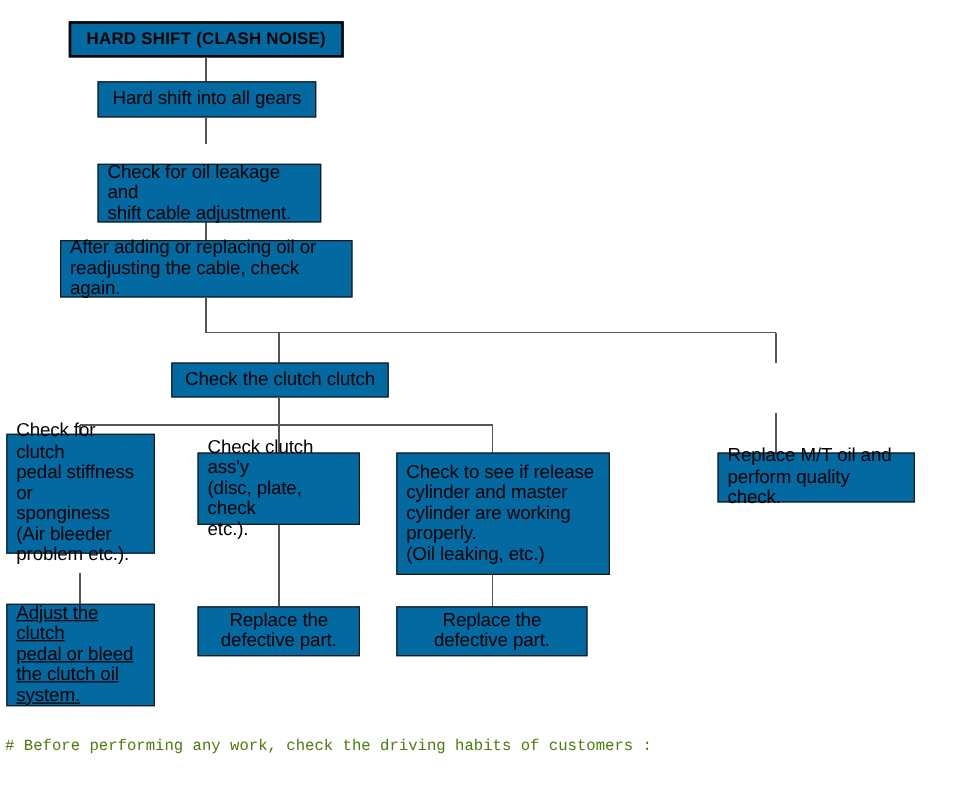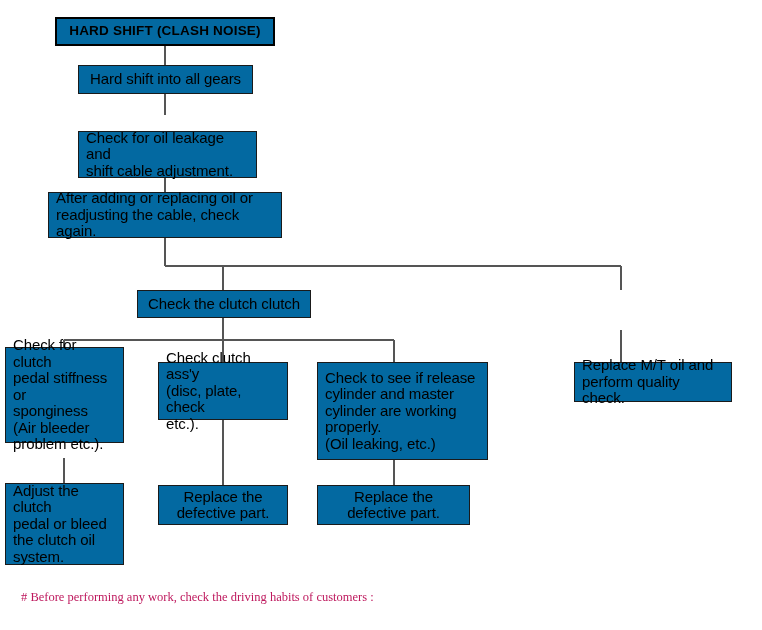--- a/index.html
+++ b/index.html
@@ -62,27 +62,27 @@
     padding: 0 7px;
   }
   .node-text.title {
     font-weight: bold;
     font-size: 13.5px;
     letter-spacing: 0.2px;
     text-align: center;
   }
   .footnote {
     position: absolute;
-    left: 21px;
+    left: 4px;
     top: 588px;
     width: 740px;
-    font-family: Liberation Serif, serif;
+    font-family: Liberation Mono, monospace;
     font-size: 12.5px;
     line-height: 19px;
-    color: #be185d;
+    color: #4d7c0f;
   }
   .footnote .fn-line1 { display: block; }
   .footnote .fn-line2 { display: block; padding-left: 13px; }
 </style>
 </head>
 <body>
 
 <div id="chart-root">
 
   <svg class="flow" viewBox="0 0 762 630">
@@ -161,21 +161,21 @@
   </div>
 
   <div class="node-box medium" style="left:317px; top:362px; width:171px; height:98px;">
     <span class="node-text align-left">Check to see if release
 cylinder and master
 cylinder are working
 properly.
 (Oil leaking, etc.)</span>
   </div>
 
-  <div class="node-box medium" style="left:5px; top:483px; width:119px; height:82px;">
+  <div class="node-box medium" style="left:5px; top:483px; width:119px; height:82px;text-decoration:underline;">
     <span class="node-text align-left">Adjust the clutch
 pedal or bleed
 the clutch oil
 system.</span>
   </div>
 
   <div class="node-box medium" style="left:158px; top:485px; width:130px; height:40px;">
     <span class="node-text align-center">Replace the
 defective part.</span>
   </div>

